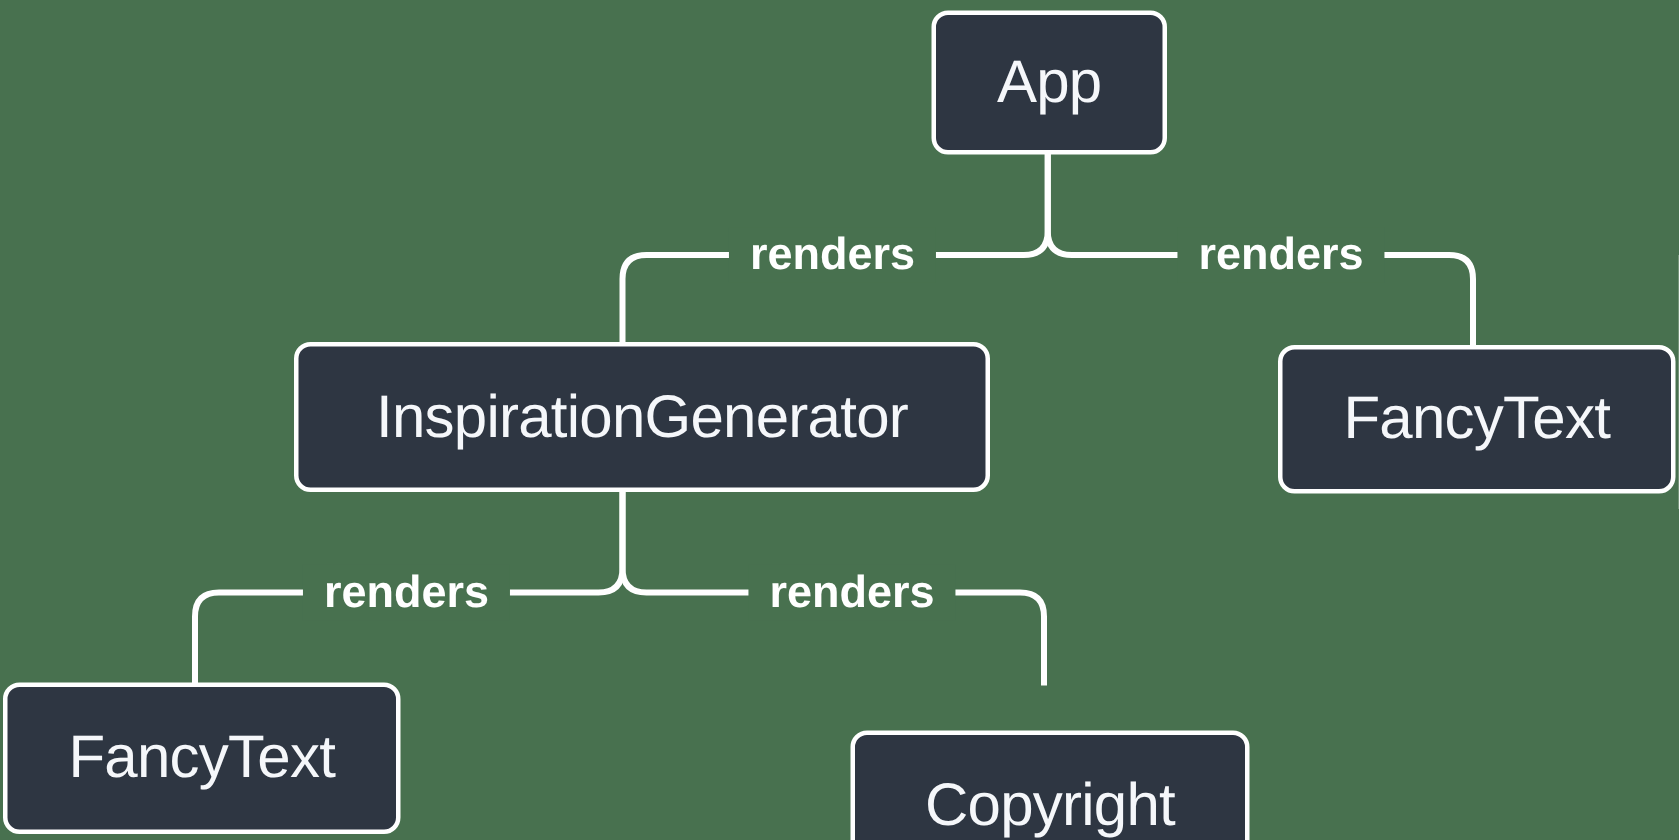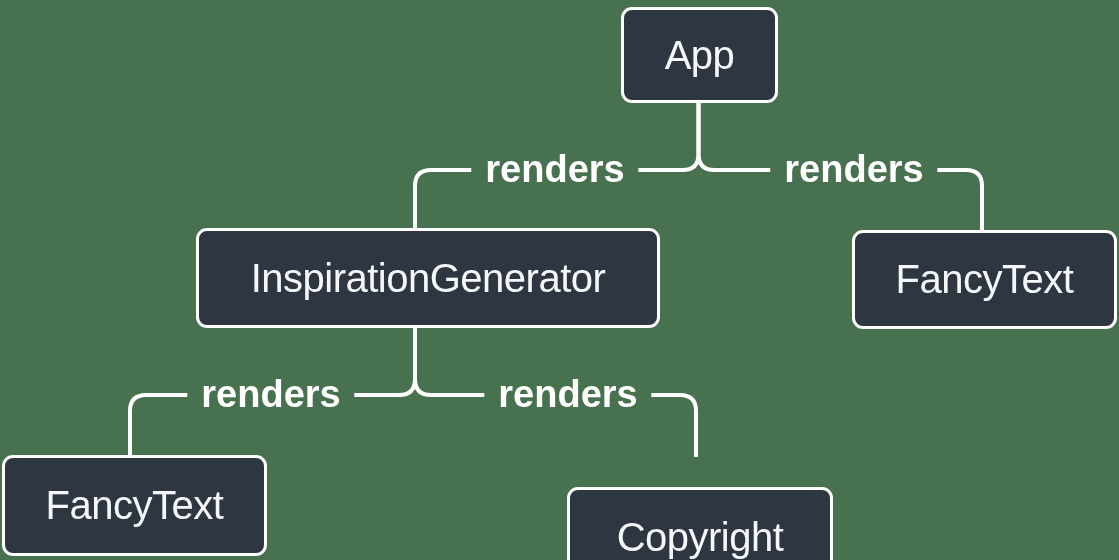--- a/index.html
+++ b/index.html
@@ -40,21 +40,21 @@
     font-size: 40px;
     font-weight: 400;
     letter-spacing: -0.5px;
     white-space: nowrap;
   }
   .edge-label {
     position: absolute;
     transform: translate(-50%, -50%);
     background: var(--bg, #48714F);
     color: var(--line, #FFFFFF);
-    font-size: 38px;
+    font-size: 30px;
     font-weight: 600;
     padding: 2px 14px;
     white-space: nowrap;
     line-height: 1.1;
   }
 </style>
 </head>
 <body>
 
 <div class="stage">

